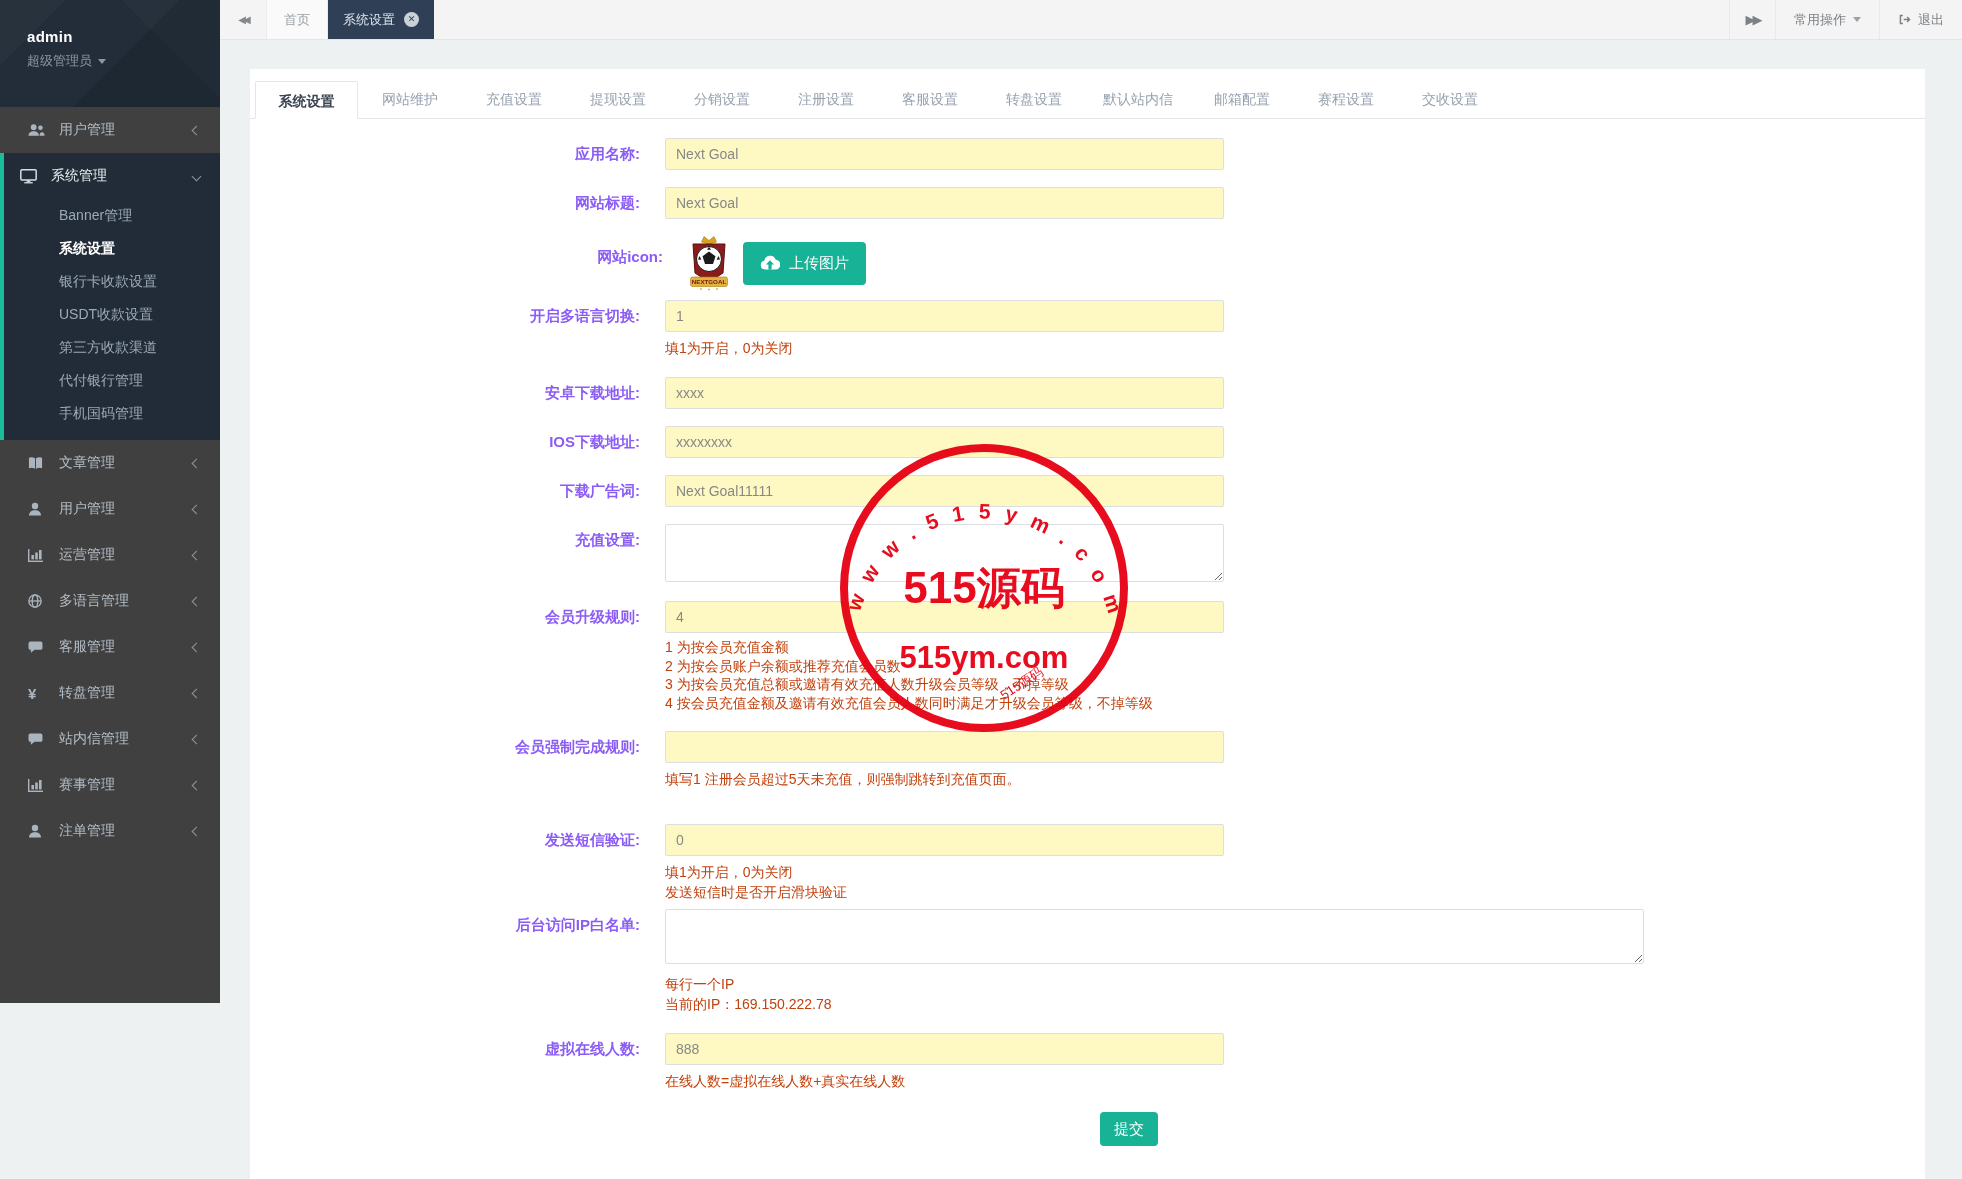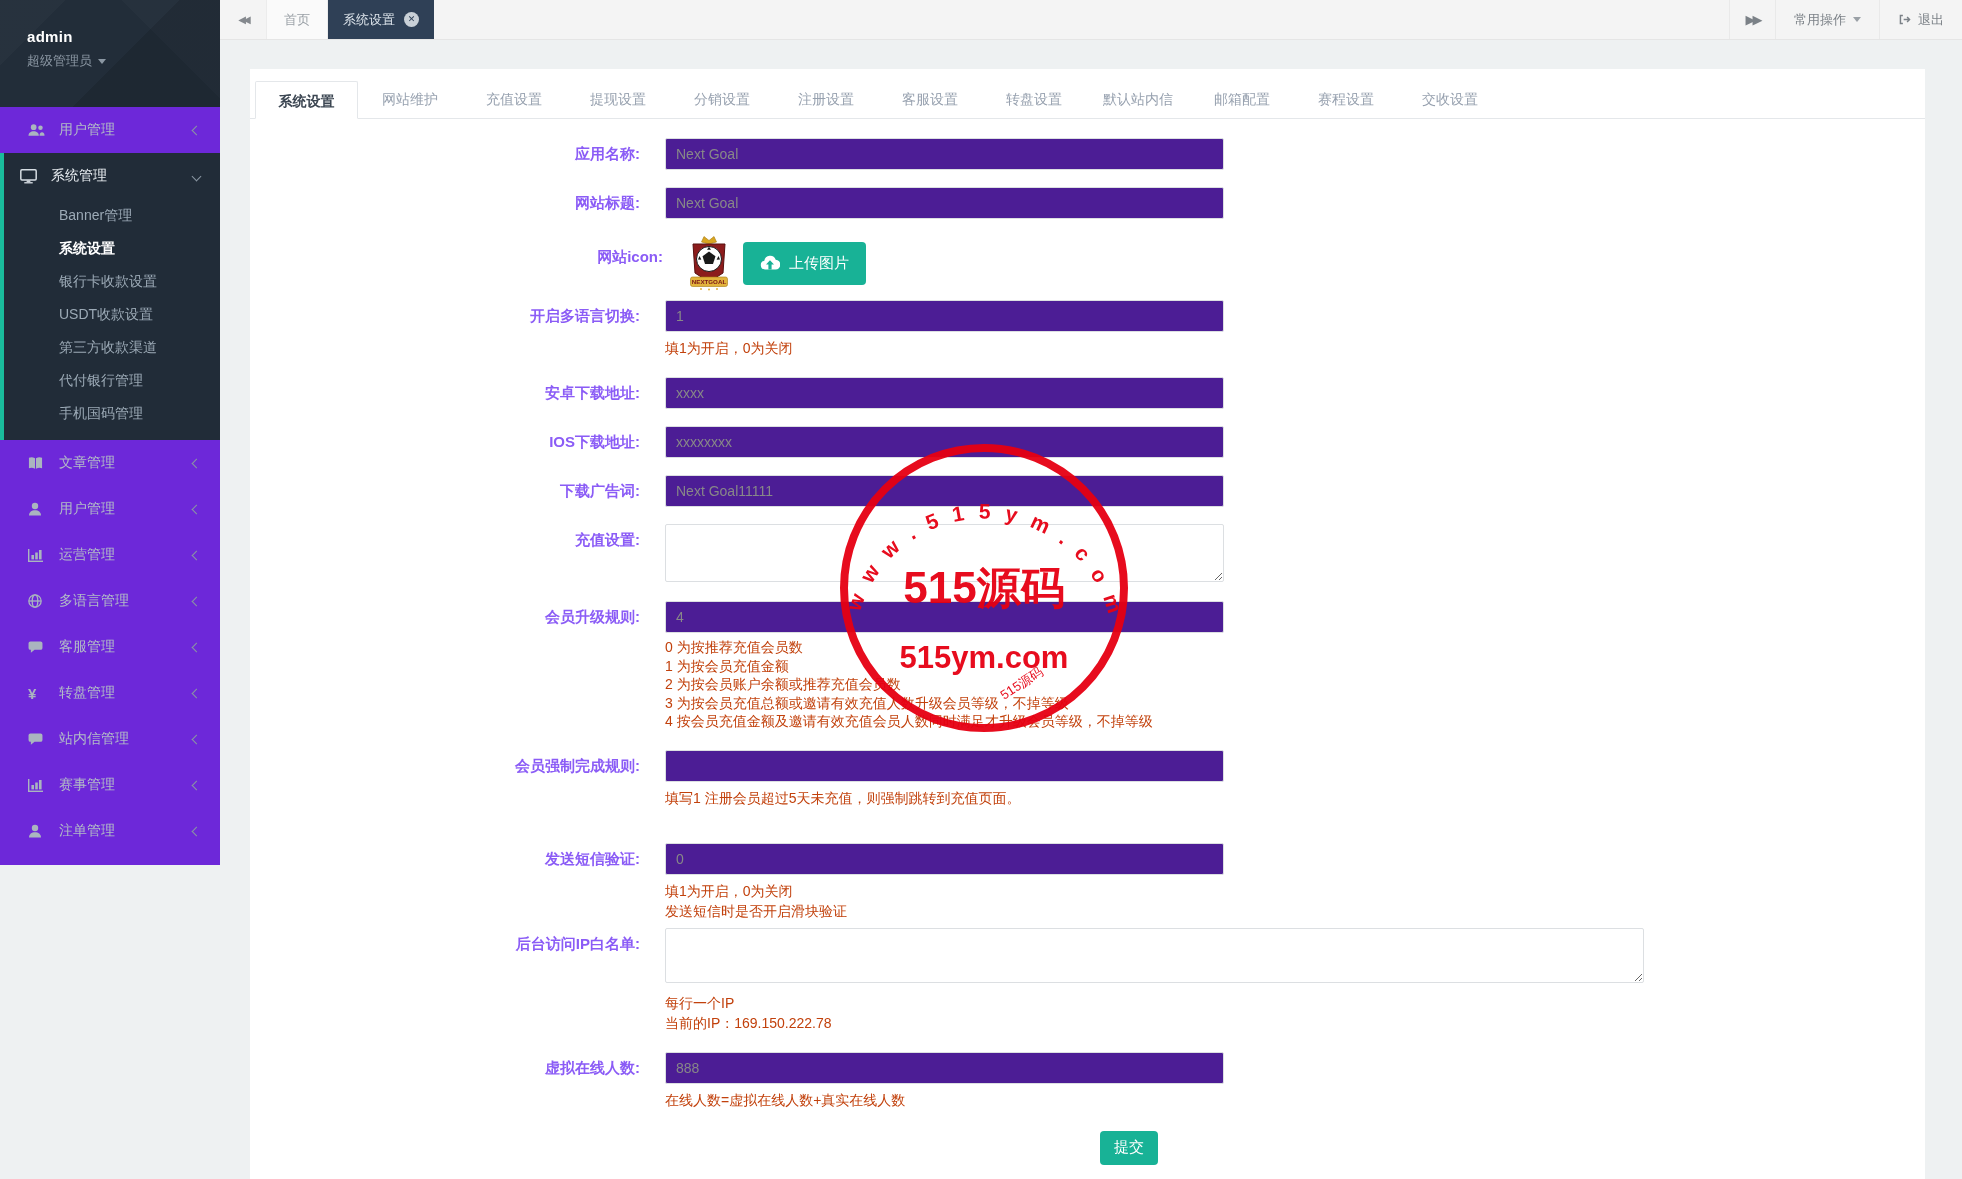--- a/index.html
+++ b/index.html
@@ -1,22 +1,22 @@
 <!DOCTYPE html>
 <html><head>
 <meta charset="utf-8">
 <style>
   * { margin:0; padding:0; box-sizing:border-box; }
   html,body { width:1962px; height:1179px; }
   body { position:relative; overflow:hidden; background:#eef1f2;
          font-family:"Liberation Sans","DejaVu Sans",sans-serif; }
 
   
-  .sidebar { position:absolute; left:0; top:0; width:220px; height:865px;
-             background:#6d28d9; z-index:10; }
+  .sidebar { position:absolute; left:0; top:0; width:220px; height:1003px;
+             background:#404040; z-index:10; }
   .side-header { height:107px; padding:28px 0 0 27px; background:#222d39;
     background-image:linear-gradient(135deg, rgba(255,255,255,.025) 20%, transparent 20%, transparent 55%, rgba(0,0,0,.12) 55%),
                      linear-gradient(225deg, rgba(255,255,255,.02) 30%, transparent 30%);
   }
   .side-user-name { color:#fff; font-size:15px; font-weight:bold; letter-spacing:.3px; }
   .side-user-role { margin-top:7px; color:#8b97a3; font-size:13px; display:flex; align-items:center; gap:6px; }
   .caret-down { width:0; height:0; border-left:4px solid transparent; border-right:4px solid transparent;
                 border-top:5px solid currentColor; display:inline-block; }
   .menu { list-style:none; }
   .menu-item { height:46px; display:flex; align-items:center; padding:0 20px 0 28px;
@@ -63,21 +63,21 @@
           color:#97a1af; cursor:pointer; white-space:nowrap; }
   .ctab.active { width:103px; background:#fff; border:1px solid #e4e7ea; border-bottom:1px solid #fff;
                  margin-bottom:-1px; color:#3c4652; font-weight:bold; border-radius:2px 2px 0 0; }
 
   
   .form { margin-top:19px; }
   .frow { display:flex; }
   .flabel { width:415px; flex:0 0 415px; text-align:right; padding-right:25px;
             font-size:15px; font-weight:bold; color:#8b5cf6; line-height:32px; }
   .fi { width:559px; height:32px; border:1px solid #dcdfe2; border-radius:2px; padding:0 10px;
-        font-size:14px; color:#888; background:#4c1d95; outline:none;
+        font-size:14px; color:#888; background:#fef9c3; outline:none;
         font-family:"Liberation Sans","DejaVu Sans",sans-serif; }
   .fta { width:559px; height:58px; border:1px solid #dcdfe2; border-radius:2px; padding:6px 10px;
          font-size:14px; color:#888; resize:both; outline:none;
          font-family:"Liberation Sans","DejaVu Sans",sans-serif; }
   .fta-wide { width:979px; height:55px; }
   .fhint { font-size:14px; color:#c2410c; line-height:20px; margin-top:6px; }
   .fhint div { line-height:20px; }
   .fhint-tight div { line-height:18.5px; }
   .r0{margin-bottom:17px}.r1{margin-bottom:16px}.r2{margin-bottom:9px}
   .r3{margin-bottom:19px}.r4{margin-bottom:17px}.r5{margin-bottom:17px}
@@ -358,21 +358,20 @@
       <div class="frow r7">
         <div class="flabel">充值设置:</div>
         <div class="fcontrol"><textarea class="fta" style=""></textarea></div>
       </div>
 
       <div class="frow r8">
         <div class="flabel">会员升级规则:</div>
         <div class="fcontrol">
           <input class="fi" value="4" style="">
           <div class="fhint fhint-tight" style="margin-top:5px">
-            <div>0 为按推荐充值会员数</div>
             <div>1 为按会员充值金额</div>
             <div>2 为按会员账户余额或推荐充值会员数</div>
             <div>3 为按会员充值总额或邀请有效充值人数升级会员等级，不掉等级</div>
             <div>4 按会员充值金额及邀请有效充值会员人数同时满足才升级会员等级，不掉等级</div>
           </div>
         </div>
       </div>
 
       <div class="frow r9">
         <div class="flabel">会员强制完成规则:</div>

